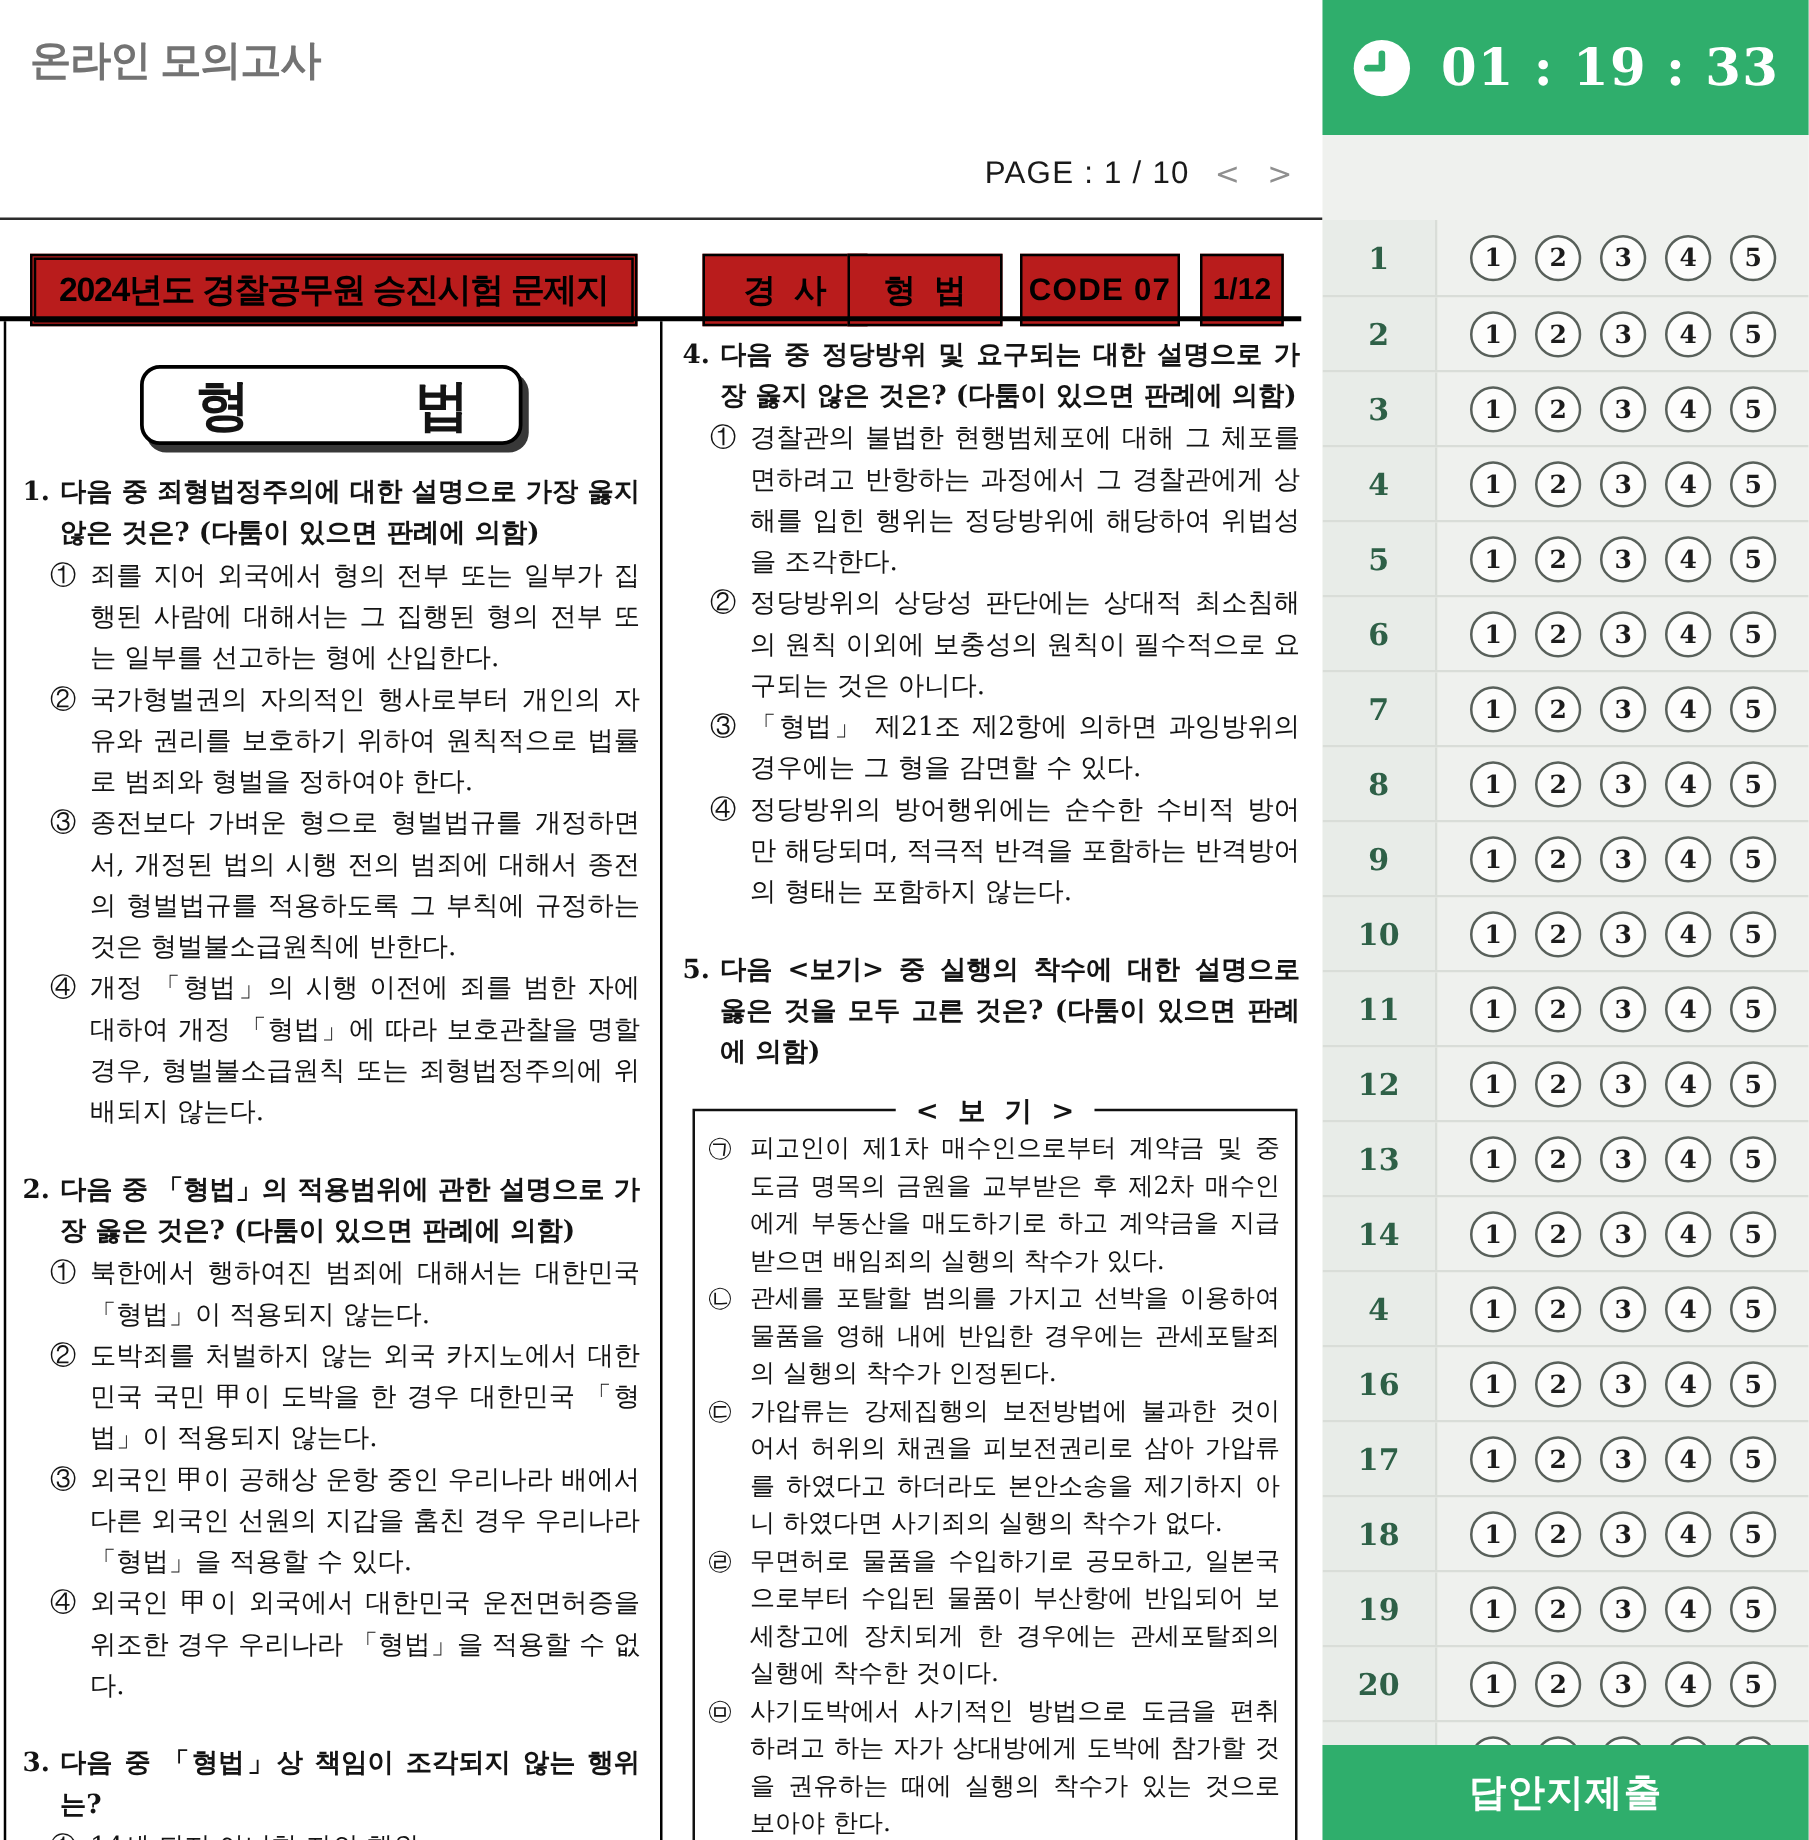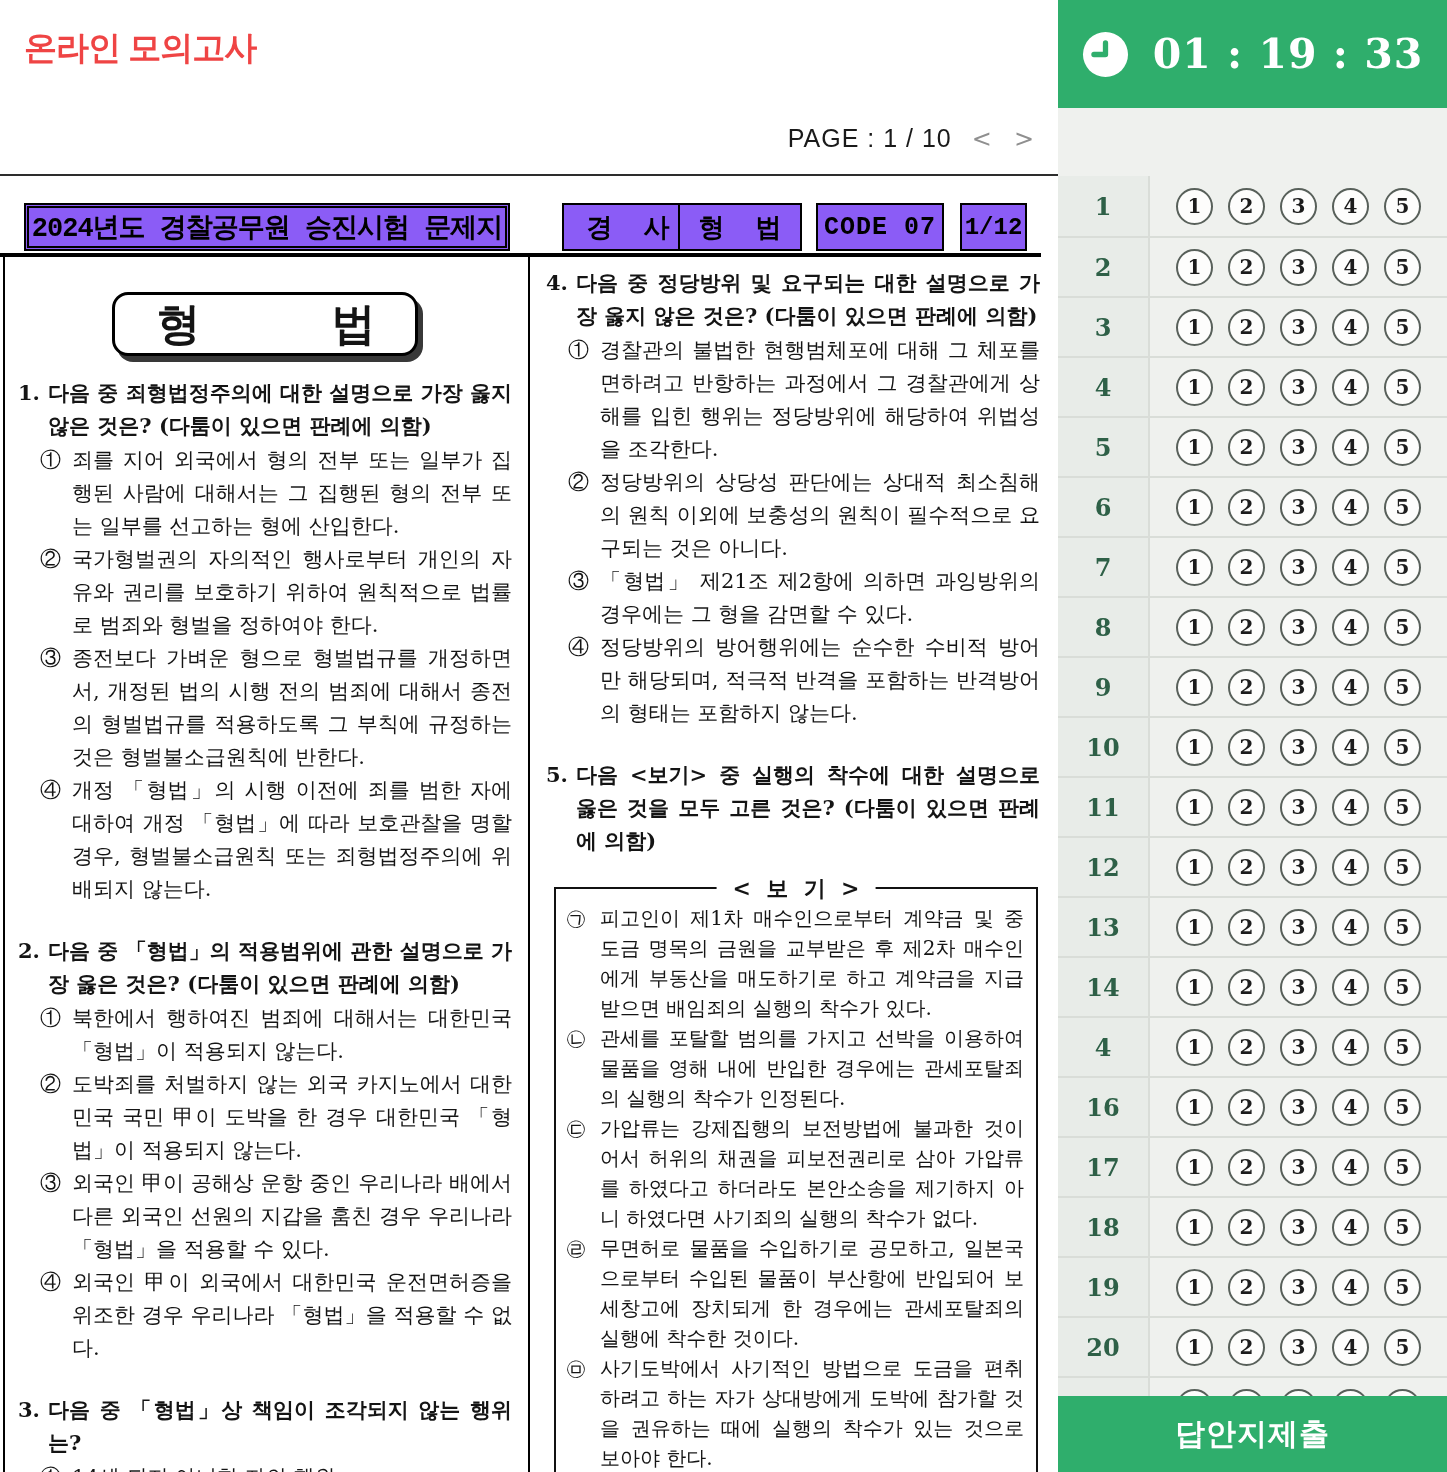--- a/index.html
+++ b/index.html
@@ -2,30 +2,30 @@
 <html lang="ko"><head>
 <meta charset="utf-8">
 <style>
   * { margin:0; padding:0; box-sizing:border-box; }
   html,body { width:1447px; height:1472px; overflow:hidden; background:#fff;
               font-family:"Liberation Sans","DejaVu Sans",sans-serif; }
   .stage { position:relative; width:1447px; height:1472px; background:#fff; }
 
   
   .left-area { position:absolute; left:0; top:0; width:1058px; height:1472px; background:#fff; }
-  .app-title { position:absolute; left:24px; top:26px; font-size:33px; font-weight:bold; color:#ef4444; letter-spacing:-1px; }
+  .app-title { position:absolute; left:24px; top:26px; font-size:33px; font-weight:bold; color:#737373; letter-spacing:-1px; }
   .pager { position:absolute; top:124px; right:22px; display:flex; align-items:center; gap:18px; }
   .pager-label { font-size:25px; color:#1a1a1a; letter-spacing:1px; }
   .pager-btn { font-size:24px; color:#8f8f8f; cursor:pointer; line-height:1; padding:0 2px; user-select:none; font-family:"DejaVu Sans",sans-serif; }
   .top-rule { position:absolute; left:0; top:174px; width:1058px; height:2px; background:#2d2d2d; }
 
   
-  .masthead-box { position:absolute; top:203px; height:48px; border:2px solid #000; display:flex;
-                  align-items:center; justify-content:center; background:#8b5cf6; color:#000;
-                  font-family:Liberation Mono, monospace; font-weight:bold; white-space:pre; }
+  .masthead-box { position:absolute; top:203px; height:58px; border:2px solid #000; display:flex;
+                  align-items:center; justify-content:center; background:#b91c1c; color:#000;
+                  font-family:Liberation Sans, sans-serif; font-weight:bold; white-space:pre; }
   .mb-title { left:24px;  width:486px; border:5px double #000; font-size:27px; letter-spacing:-1px;}
   .mb-rank  { left:534px; width:132px; font-size:26px;margin-left:28px; }
   .mb-subj  { left:678px; width:124px; font-size:26px; }
   .mb-code  { left:816px; width:128px; font-size:25px; letter-spacing:1px; }
   .mb-page  { left:960px; width:67px;  font-size:24px; }
 
   .thick-rule  { position:absolute; left:0; top:253px; width:1041px; height:4px; background:#000; }
   .paper-vline-left   { position:absolute; left:3px;  top:257px; bottom:0; width:2px; background:#000; }
   .paper-vline-center { position:absolute; left:528px; top:257px; bottom:0; width:2px; background:#000; }
 

